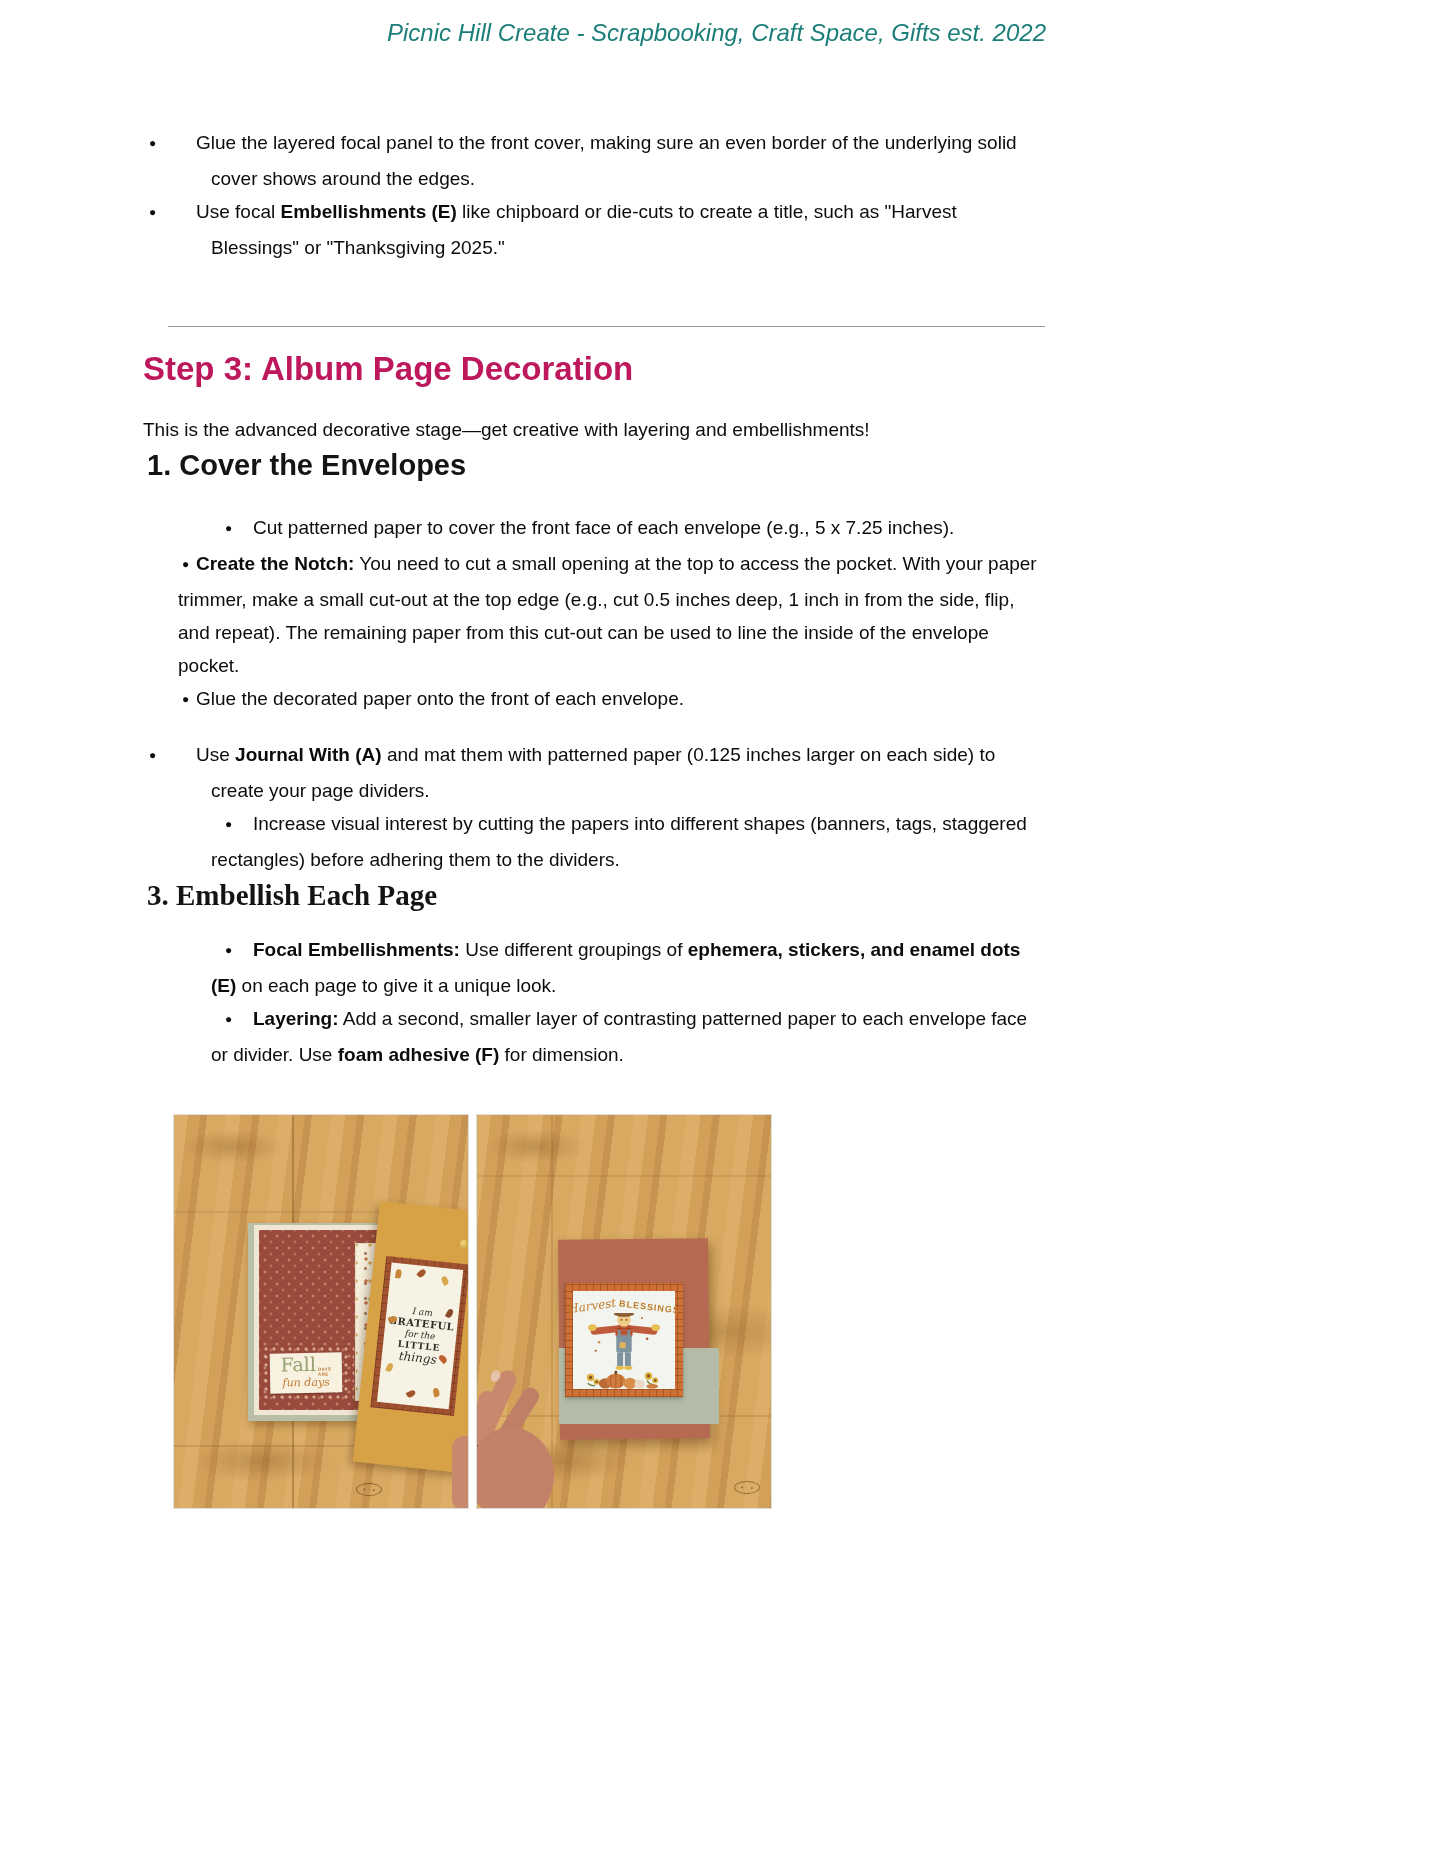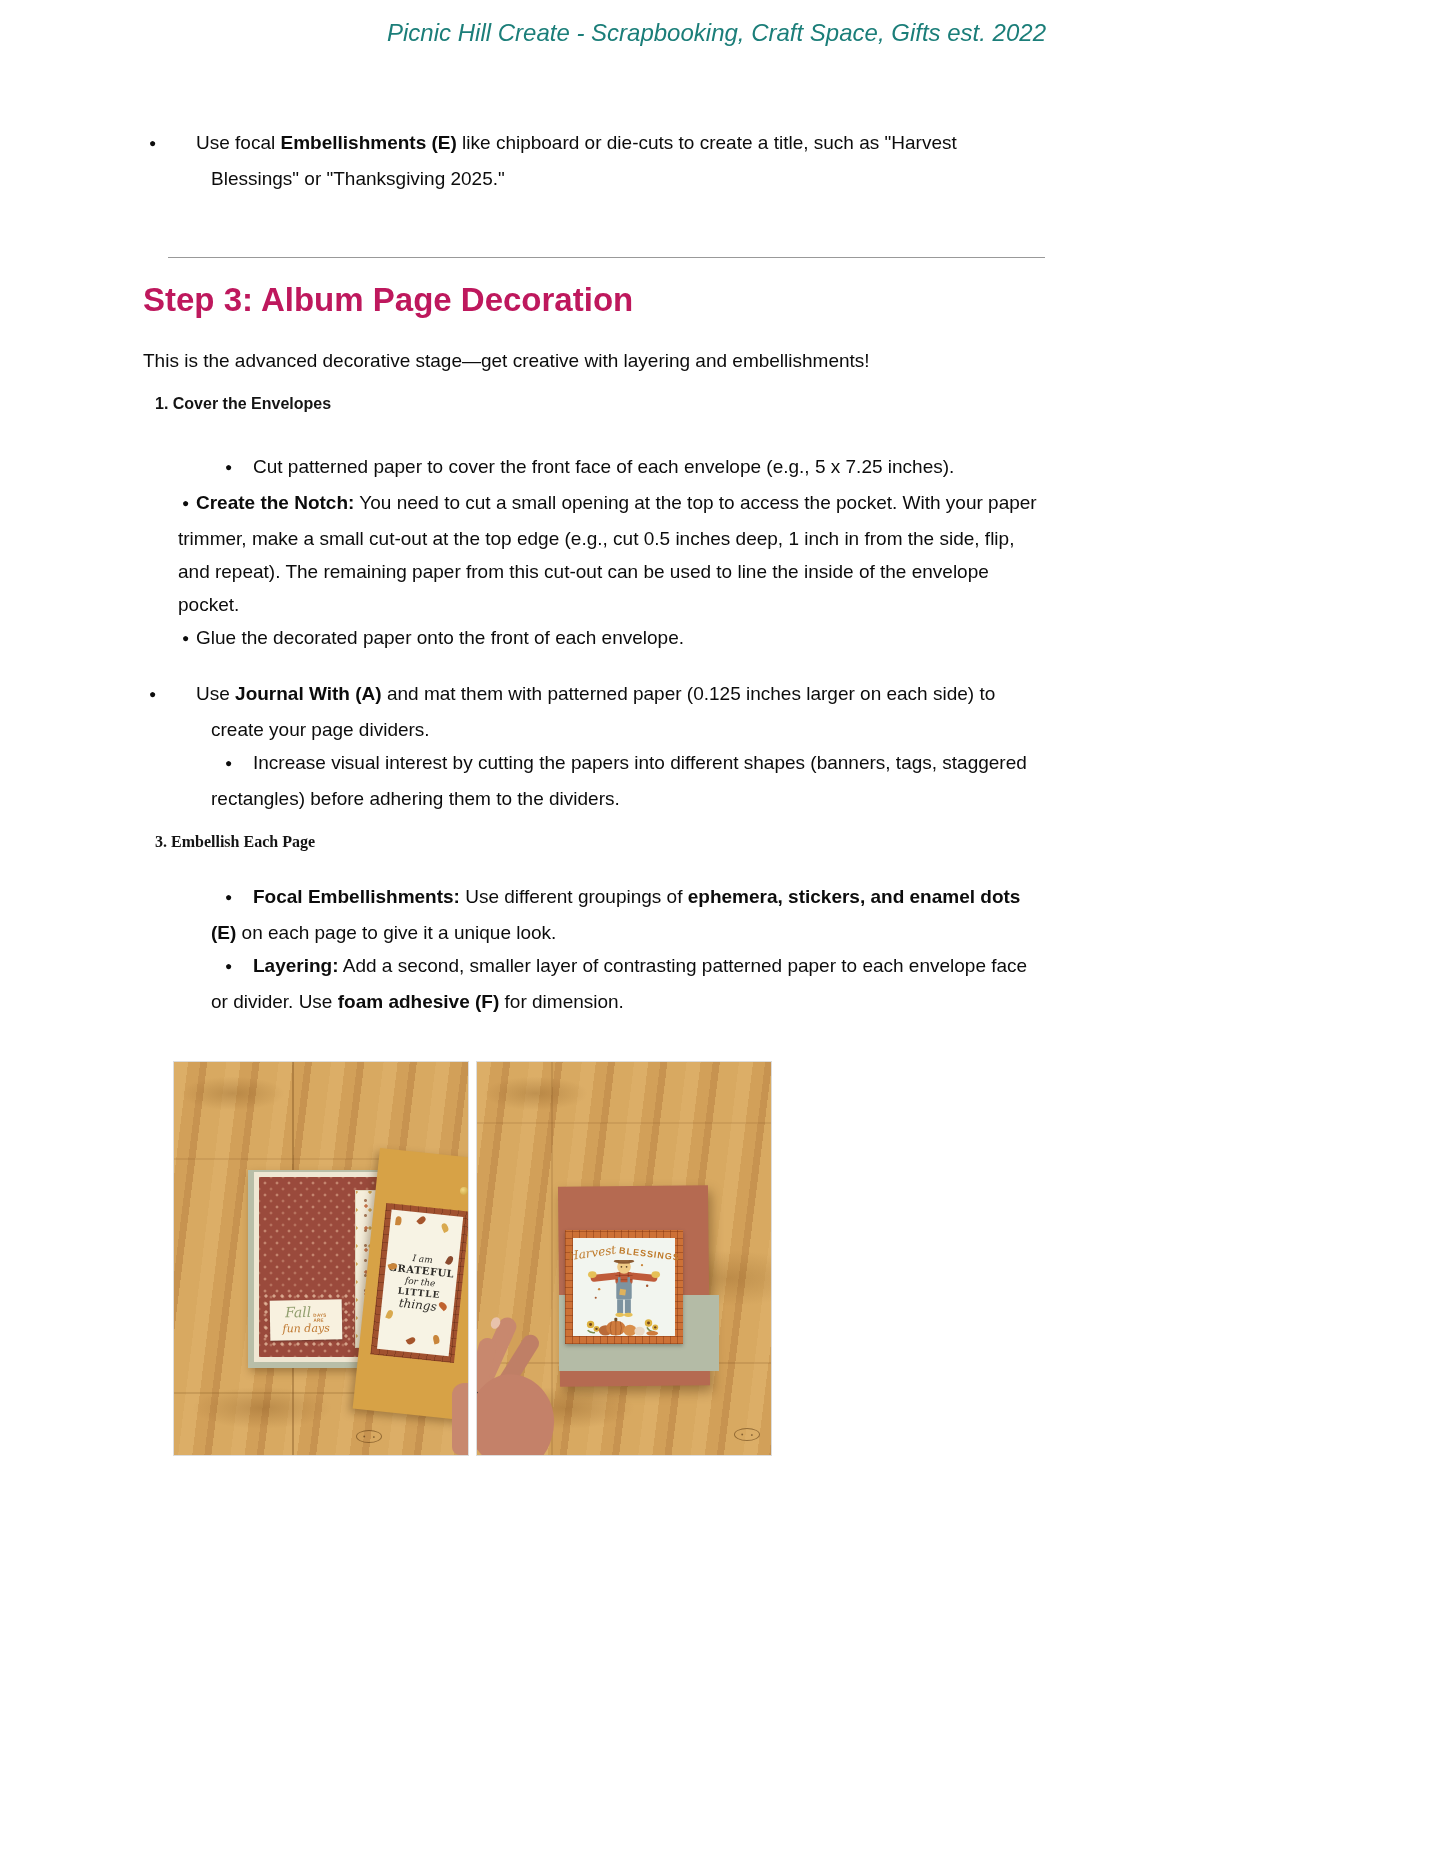--- a/index.html
+++ b/index.html
@@ -17,21 +17,21 @@
   .bullet.vb{padding-left:35px;text-indent:2px;}
   .bullet.vb .mk{width:16px;}
   .bullet.vc{padding-left:68px;text-indent:7px;}
   .bullet.vc .mk{width:35px;}
   .bullet b{font-weight:bold;}
 
   .rule{border:none;border-top:1px solid #999999;margin:62px 0 0 25px;width:877px;height:0;}
 
   h1.doc-h1{margin:22px 0 0 0;font-size:33px;line-height:40px;font-weight:bold;color:#be185d;}
   p.doc-p{margin:24px 0 0 0;font-size:19px;line-height:33px;}
-  h2.doc-h2{margin:12px;font-size:16px;line-height:30px;font-weight:bold;color:#141414;}
+  h2.doc-h2{margin:4px;font-size:29px;line-height:30px;font-weight:bold;color:#141414;}
   .mt-h2a{margin-top:36px;} .mt-h2b{margin-top:56px;} .mt-h2c{margin-top:53px;font-family:Liberation Serif, serif;}
   .sec-list-a{margin-top:31px;} .sec-list-b{margin-top:20px;} .sec-list-c{margin-top:23px;}
 
   
   .photos{margin:43px 0 0 30px;display:flex;gap:7px;}
   .photo{position:relative;width:296px;height:395px;overflow:hidden;border:1px solid #ddd;
          box-sizing:border-box;
          background:
            radial-gradient(ellipse 80px 26px at 20% 8%, rgba(125,78,25,.30), transparent 65%),
            radial-gradient(ellipse 120px 40px at 85% 55%, rgba(133,86,30,.28), transparent 70%),
@@ -53,21 +53,21 @@
           background-image:radial-gradient(circle, rgba(235,190,160,.5) 1px, transparent 1.8px),
                            radial-gradient(circle, rgba(235,190,160,.35) 1px, transparent 1.8px);
           background-size:12px 12px,12px 12px;background-position:0 0,6px 6px;}
   .fall-halo{position:absolute;left:88px;top:230px;width:92px;height:58px;
           background-image:radial-gradient(circle, rgba(245,210,180,.65) 1.2px, transparent 2px);
           background-size:8px 8px;}
   .fall-card{position:absolute;left:96px;top:238px;width:72px;height:40px;background:#f8f1df;
           box-shadow:0 1px 2px rgba(0,0,0,.3);display:flex;flex-direction:column;align-items:center;
           justify-content:center;transform:rotate(-1deg);}
   .fall-row{display:flex;align-items:baseline;gap:2px;}
-  .fall-script{font-family:"DejaVu Serif",serif;font-style:italic;font-size:14px;line-height:12px;color:#93a070;}
+  .fall-script{font-family:"DejaVu Serif",serif;font-size:19px;line-height:12px;color:#93a070;}
   .fall-caps{display:flex;flex-direction:column;font-size:4.5px;line-height:5px;color:#c07a33;font-weight:bold;letter-spacing:.3px;}
   .fun-script{font-family:"DejaVu Serif",serif;font-style:italic;font-size:11px;line-height:12px;color:#c07a33;}
   .floral{position:absolute;left:181px;top:128px;width:40px;height:156px;background:#f5eedb;
           border:1px solid #e2d9c0;
           background-image:radial-gradient(circle, rgba(190,90,40,.8) 1.4px, transparent 2px),
                            radial-gradient(circle, rgba(198,146,48,.8) 1.3px, transparent 2px),
                            radial-gradient(circle, rgba(135,75,40,.7) 1.1px, transparent 1.8px);
           background-size:16px 22px,14px 18px,11px 15px;background-position:2px 4px,7px 10px,4px 2px;}
   .spine{position:absolute;left:216px;top:106px;width:4px;height:205px;background:rgba(90,55,20,.35);}
   .mustard{position:absolute;left:206px;top:86px;width:112px;height:262px;background:#d7a246;
@@ -114,20 +114,21 @@
 <body>
 
 <div class="page">
   <div class="content">
 
     <div class="doc-header">
       <span class="site-title">Picnic Hill Create - Scrapbooking, Craft Space, Gifts est. 2022</span>
     </div>
 
     <div class="intro-list">
+      <div class="bullet va"><span class="mk">●</span><span><span>Glue the layered focal panel to the front cover, making sure an even border of the underlying solid cover shows around the edges.</span></span></div>
       <div class="bullet va"><span class="mk">●</span><span><span>Use focal </span><b>Embellishments (E)</b><span> like chipboard or die-cuts to create a title, such as "Harvest Blessings" or "Thanksgiving 2025."</span></span></div>
     </div>
 
     <hr class="rule">
 
     <h1 class="doc-h1">Step 3: Album Page Decoration</h1>
     <p class="doc-p">This is the advanced decorative stage—get creative with layering and embellishments!</p>
 
     <h2 class="doc-h2 mt-h2a">1. Cover the Envelopes</h2>
     <div class="sec-list-a">

